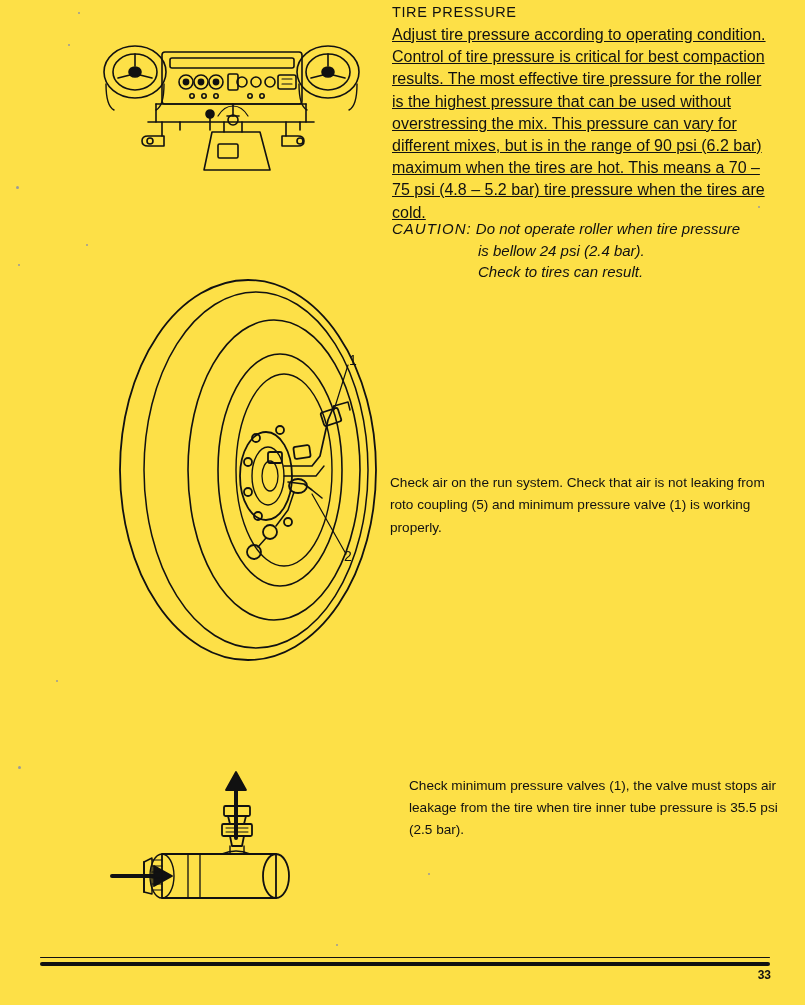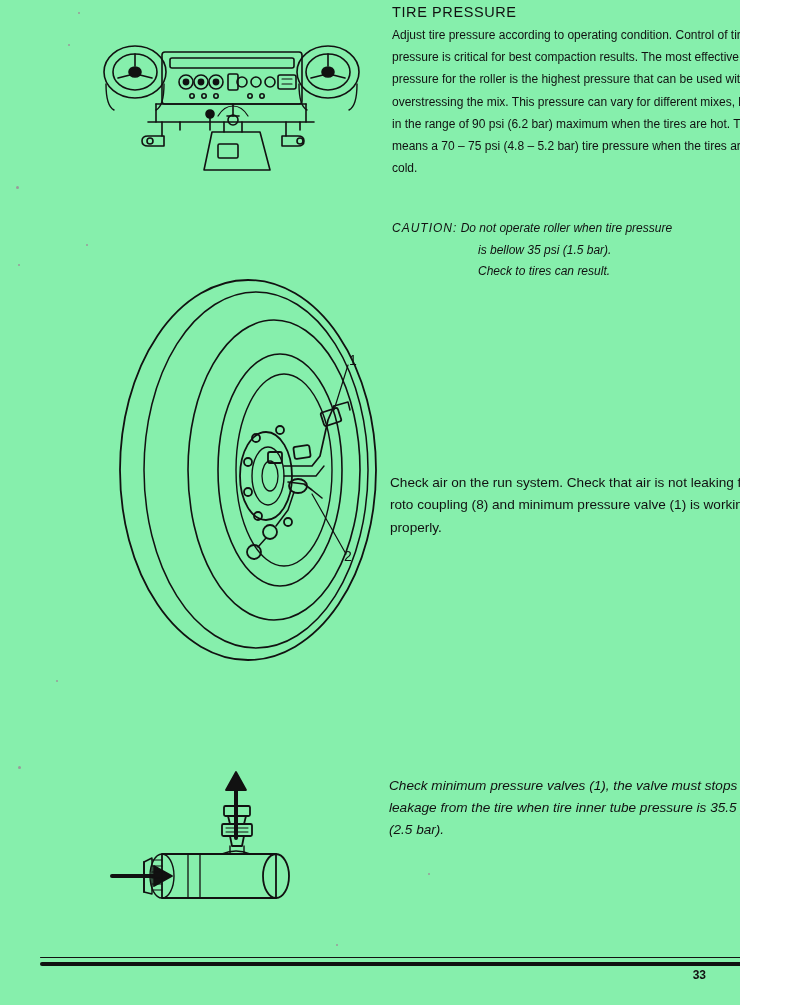--- a/index.html
+++ b/index.html
@@ -6,50 +6,51 @@
     margin: 0;
     padding: 0;
     background: #ffffff;
   }
   body {
     font-family: "Liberation Sans", sans-serif;
     color: #111;
   }
   .page {
     position: relative;
-    width: 740px;
+    width: 805px;
     height: 1005px;
     overflow: hidden;
-    background: #86efac;
+    background: #fde047;
   }
 
   
   .section-title {
     position: absolute;
     left: 392px;
     top: 4px;
     font-size: 14.5px;
     letter-spacing: 0.6px;
     color: #111;
   }
   .intro {
     position: absolute;
     left: 392px;
     top: 24px;
     width: 382px;
-    font-size: 12px;
+    font-size: 16px;
     line-height: 22.2px;
     color: #111;
+    text-decoration: underline;
   }
   .caution {
     position: absolute;
     left: 392px;
     top: 218px;
     width: 390px;
-    font-size: 12px;
+    font-size: 15px;
     line-height: 21.5px;
     font-style: italic;
     color: #111;
   }
   .caution .label {
     letter-spacing: 1px;
   }
   .caution .ind {
     display: block;
     padding-left: 86px;
@@ -58,27 +59,26 @@
     position: absolute;
     left: 390px;
     top: 472px;
     width: 380px;
     font-size: 13.6px;
     line-height: 22.4px;
     color: #111;
   }
   .bottom-text {
     position: absolute;
-    left: 389px;
+    left: 409px;
     top: 775px;
     width: 388px;
     font-size: 13.6px;
     line-height: 22.2px;
     color: #111;
-    font-style: italic;
   }
 
   
   .fig {
     position: absolute;
   }
   #fig-roller { left: 100px; top: 44px; }
   #fig-wheel  { left: 98px;  top: 270px; }
   #fig-valve  { left: 104px; top: 760px; }
 
@@ -139,21 +139,21 @@
   <div class="speck" style="left:336px;top:944px;width:2px;height:2px;"></div>
   <div class="speck" style="left:758px;top:206px;width:2px;height:2px;"></div>
 
   <div class="section-title">TIRE PRESSURE</div>
 
   <div class="intro">Adjust tire pressure according to operating condition. Control of tire pressure is critical for best compaction results. The most effective tire pressure for the roller is the highest pressure that can be used without overstressing the mix. This pressure can vary for different mixes, but is in the range of 90 psi (6.2 bar) maximum when the tires are hot. This means a 70 – 75 psi (4.8 – 5.2 bar) tire pressure when the tires are cold.</div>
 
   <div class="caution">
     <span class="label">CAUTION:</span>
     <span>Do not operate roller when tire pressure</span>
-    <span class="ind">is bellow 35 psi (1.5 bar).</span>
+    <span class="ind">is bellow 24 psi (2.4 bar).</span>
     <span class="ind">Check to tires can result.</span>
   </div>
 
   <div class="fig" id="fig-roller">
     <svg width="270" height="130" viewBox="0 0 270 130" fill="none" stroke="#111" stroke-width="1.6" stroke-linecap="round" stroke-linejoin="round">
 
       <ellipse cx="35" cy="28" rx="31" ry="26"></ellipse>
       <ellipse cx="35" cy="28" rx="22" ry="18"></ellipse>
       <ellipse cx="35" cy="28" rx="6" ry="5" fill="#111"></ellipse>
       <path d="M35 10 L35 22 M18 34 L30 31 M52 34 L40 31"></path>
@@ -252,21 +252,21 @@
 
       <path d="M236 140 L250 95" stroke-width="1.2"></path>
 
       <path d="M214 224 L248 284" stroke-width="1.2"></path>
     </svg>
   </div>
 
   <div class="callout" id="callout-1">1</div>
   <div class="callout" id="callout-2">2</div>
 
-  <div class="mid-text">Check air on the run system. Check that air is not leaking from roto coupling (8) and minimum pressure valve (1) is working properly.</div>
+  <div class="mid-text">Check air on the run system. Check that air is not leaking from roto coupling (5) and minimum pressure valve (1) is working properly.</div>
 
   <div class="fig" id="fig-valve">
     <svg width="250" height="150" viewBox="0 0 250 150" fill="none" stroke="#111" stroke-width="1.8" stroke-linecap="round" stroke-linejoin="round">
 
       <path d="M132 78 L132 18" stroke-width="4"></path>
       <path d="M122 30 L132 12 L142 30 Z" fill="#111" stroke="#111"></path>
 
       <path d="M8 116 L58 116" stroke-width="4"></path>
       <path d="M50 106 L68 116 L50 126 Z" fill="#111" stroke="#111"></path>
 

